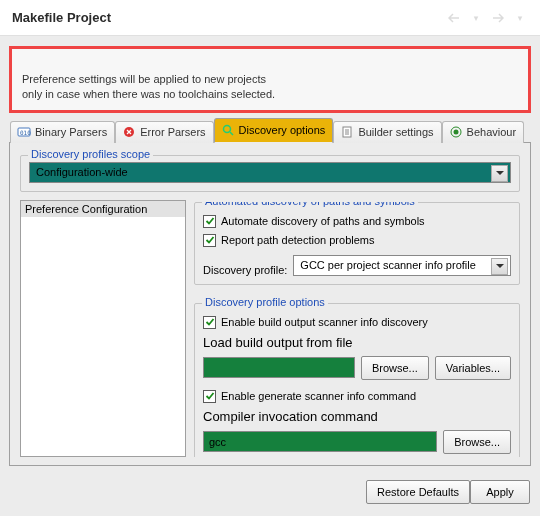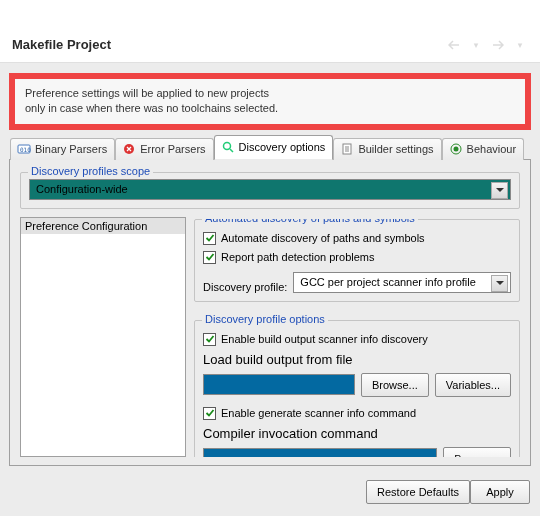--- a/index.html
+++ b/index.html
@@ -21,21 +21,20 @@
     flex-direction: column;
   }
   .header {
     height: 36px;
     background: #fff;
     display: flex;
     align-items: center;
     justify-content: space-between;
     padding: 0 12px;
     border-bottom: 1px solid #e0e0e0;
-    margin-top: 27px;
   }
   .header-title {
     font-size: 13px;
     font-weight: bold;
     color: #2b2b2b;
   }
   .header-nav {
     display: flex;
     gap: 6px;
     align-items: center;
@@ -50,23 +49,23 @@
   }
   .body {
     flex: 1;
     background: #ececec;
     padding: 10px 9px 6px 9px;
     display: flex;
     flex-direction: column;
     overflow: hidden;
   }
   .note-box {
-    border: 6px solid #ef4444;
+    border: 3px solid #ef4444;
     background: #f7f7f7;
-    padding: 7px 10px 8px 10px;
+    padding: 23px 10px 8px 10px;
     font-size: 11px;
     color: #333;
     line-height: 1.35;
     margin-bottom: 8px;
   }
   .tabs {
     display: flex;
     align-items: flex-end;
     margin-bottom: -1px;
     z-index: 1;
@@ -83,21 +82,21 @@
     background: linear-gradient(#fafafa,#eaeaea);
     border-radius: 3px 3px 0 0;
     margin-right: 0px;
     font-size: 11px;
     cursor: default;
     height: 22px;
     position: relative;
   }
   .tab.inactive { border-color:#b9b9b9; color:#333; }
   .tab.active {
-    background: #ffffff;
+    background: #eab308;
     border-bottom: 1px solid #ececec;
     height: 25px;
     margin-top: -3px;
     z-index: 2;
     align-items: center;
   }
   .tab-icon { width:14px; height:14px; display:flex; align-items:center; justify-content:center; }
   .tab-content {
     border: 1px solid #9f9f9f;
     background: #ececec;
@@ -224,21 +223,21 @@
     position:absolute; right:6px; top:8px;
     width:0;height:0;
     border-left:4px solid transparent;
     border-right:4px solid transparent;
     border-top:4px solid #333;
     z-index:2;
   }
   .text-input {
     height:21px;
     border:1px solid #888;
-    background:#0369a1;
+    background:#15803d;
     padding:0 5px;
     font-size:11px;
     font-family:inherit;
   }
   .btn {
     height:24px;
     padding:0 10px;
     border:1px solid #8a8a8a;
     border-radius:2px;
     background:linear-gradient(#fdfdfd,#e6e6e6);

